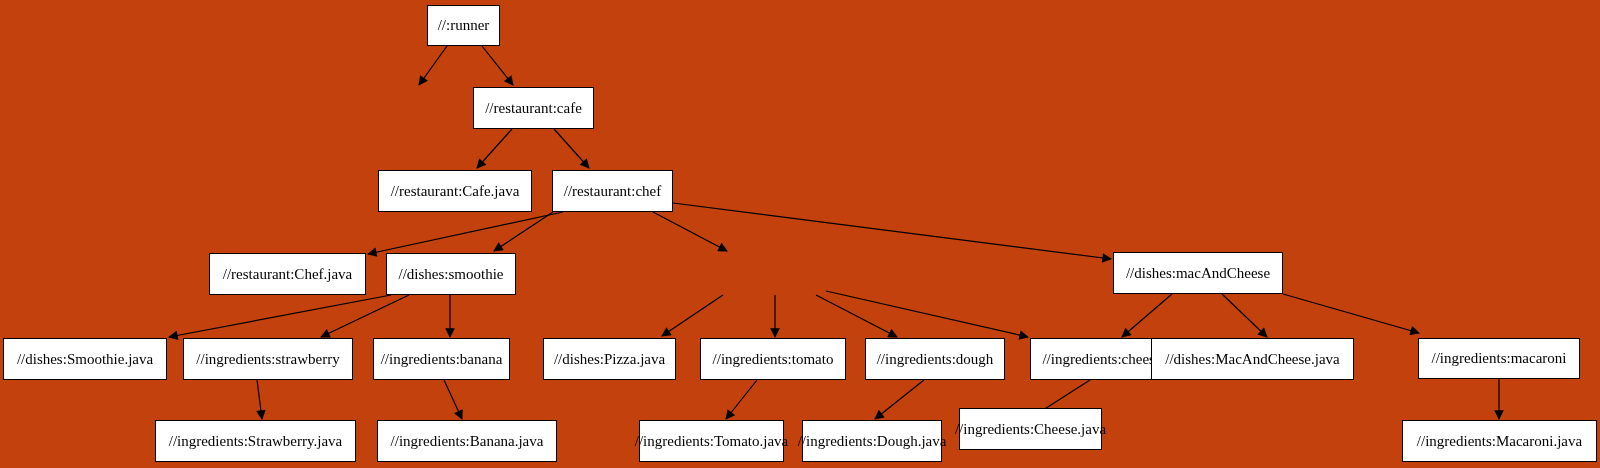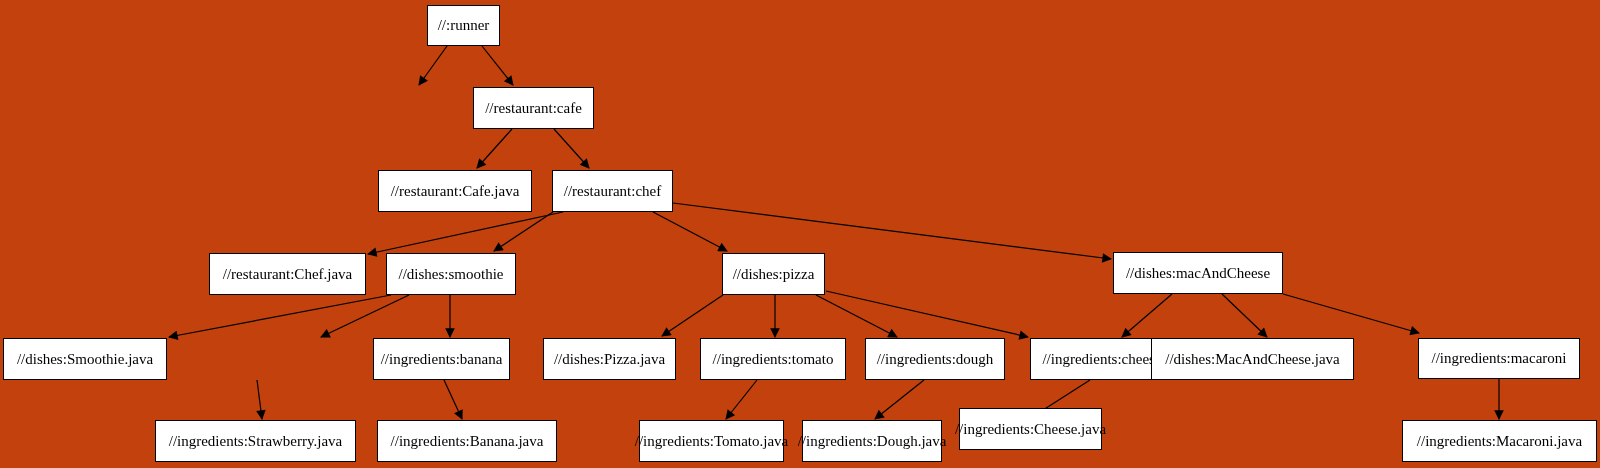--- a/index.html
+++ b/index.html
@@ -79,24 +79,24 @@
 
   <div class="node" style="left:427px; top:5px;   width:73px;  height:41px">//:runner</div>
 
   <div class="node" style="left:473px; top:87px;  width:121px; height:42px">//restaurant:cafe</div>
 
   <div class="node" style="left:378px; top:170px; width:154px; height:42px">//restaurant:Cafe.java</div>
   <div class="node" style="left:552px; top:170px; width:121px; height:42px">//restaurant:chef</div>
 
   <div class="node" style="left:209px; top:253px; width:157px; height:42px">//restaurant:Chef.java</div>
   <div class="node" style="left:386px; top:253px; width:130px; height:42px">//dishes:smoothie</div>
-  <div class="node" style="left:722px; top:253px; width:103px; height:42px">//dishes:pizza</div>
   <div class="node" style="left:1113px;top:252px; width:170px; height:42px">//dishes:macAndCheese</div>
 
   <div class="node" style="left:3px;   top:338px; width:164px; height:42px">//dishes:Smoothie.java</div>
+  <div class="node" style="left:183px; top:338px; width:170px; height:42px">//ingredients:strawberry</div>
   <div class="node" style="left:373px; top:338px; width:137px; height:42px">//ingredients:banana</div>
   <div class="node" style="left:543px; top:338px; width:133px; height:42px">//dishes:Pizza.java</div>
   <div class="node" style="left:700px; top:338px; width:146px; height:42px">//ingredients:tomato</div>
   <div class="node" style="left:865px; top:338px; width:140px; height:42px">//ingredients:dough</div>
   <div class="node" style="left:1030px;top:338px; width:144px; height:42px">//ingredients:cheese</div>
   <div class="node" style="left:1151px;top:338px; width:203px; height:42px">//dishes:MacAndCheese.java</div>
   <div class="node" style="left:1418px;top:338px; width:162px; height:41px">//ingredients:macaroni</div>
 
   <div class="node" style="left:155px; top:420px; width:201px; height:42px">//ingredients:Strawberry.java</div>
   <div class="node" style="left:377px; top:420px; width:180px; height:42px">//ingredients:Banana.java</div>

